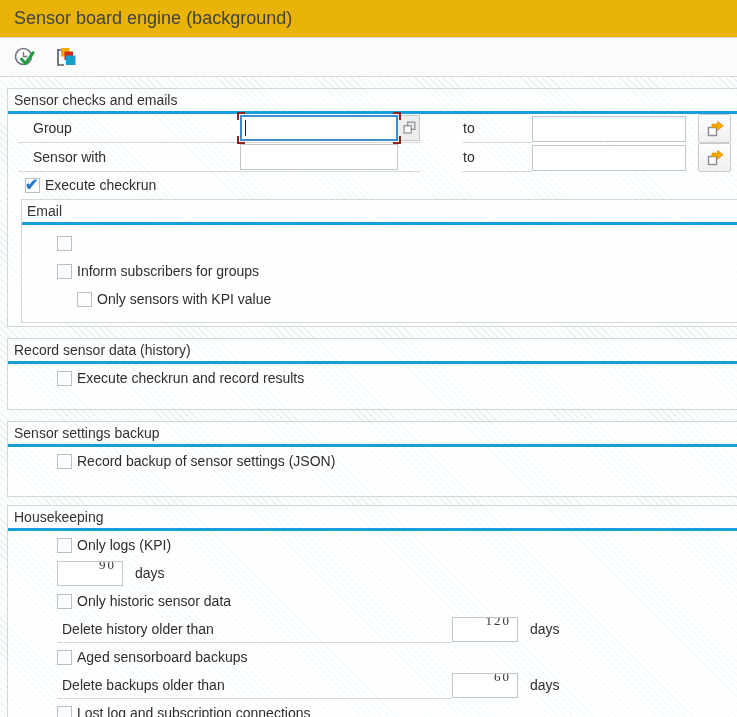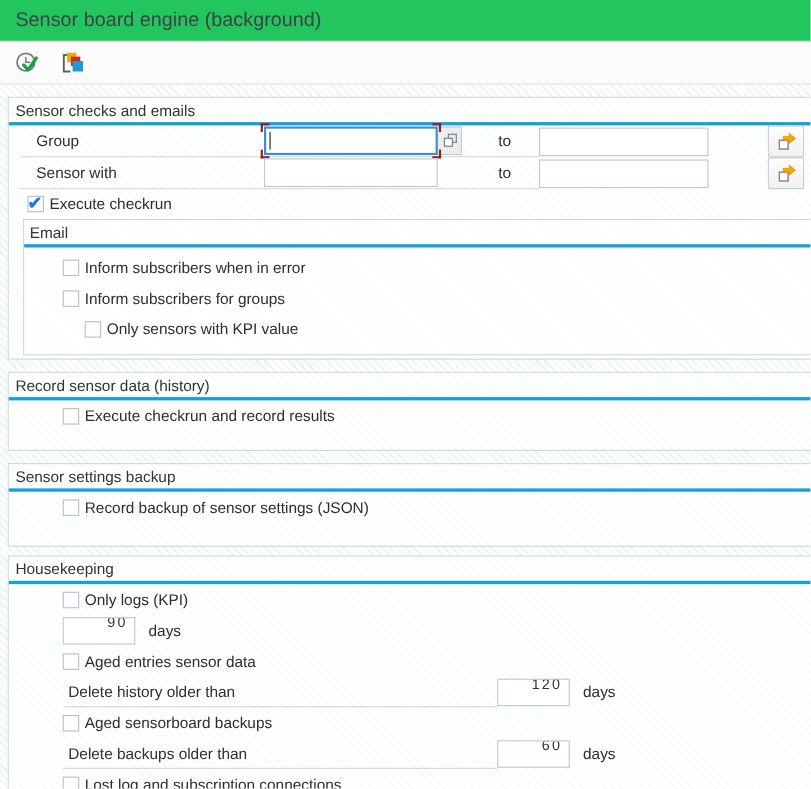--- a/index.html
+++ b/index.html
@@ -1,21 +1,21 @@
 <!DOCTYPE html>
 <html style="--section-rule-blue: #169fdb; --focus-blue: #3c8fcc; --focus-corner-red: #8a2525; --check-blue: #2878cf; --icon-green: #1d9e3c; --icon-orange: #f0ab00; --icon-red: #d22819; --icon-blue: #1e9bd7; --arrow-orange: #f5a800;"><head>
 <meta charset="utf-8">
 <style>
   html,body{margin:0;padding:0;}
   body{width:737px;height:717px;overflow:hidden;font-family:"Liberation Sans",sans-serif;
        -webkit-font-smoothing:antialiased;color:#2e2e2e;background:#fff;}
   .screen{width:737px;height:717px;overflow:hidden;display:flex;flex-direction:column;}
 
   
-  .titlebar{height:38px;box-sizing:border-box;background:#22c55e;border-bottom:1px solid #d7d9db;
+  .titlebar{height:38px;box-sizing:border-box;background:#eab308;border-bottom:1px solid #d7d9db;
             display:flex;align-items:center;padding-left:14px;}
   .titlebar .title{font-size:18px;color:#3f4345;}
 
   
   .toolbar{height:39px;box-sizing:border-box;background:#fbfbfc;border-bottom:1px solid #d7d9db;
            display:flex;align-items:center;gap:15px;padding-left:12px;}
   .tb-btn{border:none;background:transparent;padding:1px;margin:0;cursor:pointer;line-height:0;}
 
   
   .content{flex:1;overflow:hidden;padding-top:11px;
@@ -26,21 +26,21 @@
          background:rgba(255,255,255,0.58);padding-bottom:3px;}
   .frame-title{font-size:14px;color:#333;padding:4px 0 3px 6px;height:15px;line-height:15px;}
   .frame-rule{height:3px;background:var(--section-rule-blue,#169fdb);}
 
   
   .field-row{position:relative;display:flex;align-items:center;height:29px;margin-left:10px;font-size:14px;}
   .f-label{box-sizing:border-box;width:222px;height:100%;display:flex;align-items:center;
            padding-left:15px;border-bottom:1px solid #d8d8d8;color:#2e2e2e;}
   .input-cell{box-sizing:border-box;width:180px;height:100%;display:flex;align-items:center;border-bottom:1px solid #d8d8d8;}
   .to-cell{box-sizing:border-box;width:70px;height:100%;display:flex;align-items:center;
-           padding-left:33px;border-bottom:1px solid #d8d8d8;color:#2e2e2e;}
+           padding-left:1px;border-bottom:1px solid #d8d8d8;color:#2e2e2e;margin-left:42px;}
   .sel-wrap{position:relative;width:158px;height:26px;box-sizing:border-box;}
   .sel-wrap input{box-sizing:border-box;width:100%;height:100%;border:1px solid #bfc7cc;background:#fff;
                   font-family:"Liberation Sans",sans-serif;font-size:13px;padding:0 4px;outline:none;}
   .sel-wrap.focused input{border:2px solid var(--focus-blue,#3c8fcc);}
   .sel-wrap .caret{position:absolute;left:5px;top:5px;width:1px;height:16px;background:#1b1b1b;}
   .ck{position:absolute;width:6px;height:6px;}
   .ck.tl{left:-3px;top:-3px;border-left:2px solid var(--focus-corner-red,#8a2525);border-top:2px solid var(--focus-corner-red,#8a2525);}
   .ck.tr{right:-3px;top:-3px;border-right:2px solid var(--focus-corner-red,#8a2525);border-top:2px solid var(--focus-corner-red,#8a2525);}
   .ck.bl{left:-3px;bottom:-3px;border-left:2px solid var(--focus-corner-red,#8a2525);border-bottom:2px solid var(--focus-corner-red,#8a2525);}
   .ck.br{right:-3px;bottom:-3px;border-right:2px solid var(--focus-corner-red,#8a2525);border-bottom:2px solid var(--focus-corner-red,#8a2525);}
@@ -66,21 +66,21 @@
   
   .frame.inner{margin:1px -7px 0 13px;padding-bottom:9px;}
   .frame.inner .frame-title{padding-left:5px;}
   .email-rows{padding-top:4px;}
 
   
   .hk-row{display:flex;align-items:center;height:28px;margin-left:49px;font-size:14px;}
   .hk-label{box-sizing:border-box;width:395px;height:100%;display:flex;align-items:center;
             padding-left:5px;border-bottom:1px solid #d8d8d8;}
   .num-input{box-sizing:border-box;width:66px;height:25px;border:1px solid #bfc7cc;background:#fff;
-             font-family:Liberation Sans, sans-serif;font-size:13px;letter-spacing:2px;
+             font-family:Liberation Serif, serif;font-size:13px;letter-spacing:2px;
              text-align:right;padding:0 6px 16px 0;color:#333;outline:none;}
   .unit{margin-left:12px;}
 
   .hk-rows{padding-top:0;}
   .frame.rec{padding-bottom:17px;}
   .frame.bak{padding-bottom:21px;margin-bottom:8px;}
   .frame.hk{margin-bottom:0;padding-bottom:0;}
 </style>
 </head>
 <body>
@@ -166,21 +166,20 @@
         <span class="cb checked"></span>
         <span class="cb-label">Execute checkrun</span>
       </div>
 
       <section class="frame inner">
         <div class="frame-title">Email</div>
         <div class="frame-rule"></div>
         <div class="email-rows">
           <div class="cb-row email-cb">
             <span class="cb"></span>
-            <span class="cb-label">Inform subscribers when in error</span>
           </div>
           <div class="cb-row email-cb">
             <span class="cb"></span>
             <span class="cb-label">Inform subscribers for groups</span>
           </div>
           <div class="cb-row email-cb indent">
             <span class="cb"></span>
             <span class="cb-label">Only sensors with KPI value</span>
           </div>
         </div>
@@ -215,21 +214,21 @@
           <span class="cb-label">Only logs (KPI)</span>
         </div>
 
         <div class="hk-row">
           <input class="num-input" value="90" style="">
           <span class="unit">days</span>
         </div>
 
         <div class="cb-row frame-cb">
           <span class="cb"></span>
-          <span class="cb-label">Aged entries sensor data</span>
+          <span class="cb-label">Only historic sensor data</span>
         </div>
 
         <div class="hk-row">
           <span class="hk-label">Delete history older than</span>
           <input class="num-input" value="120" style="">
           <span class="unit">days</span>
         </div>
 
         <div class="cb-row frame-cb">
           <span class="cb"></span>

